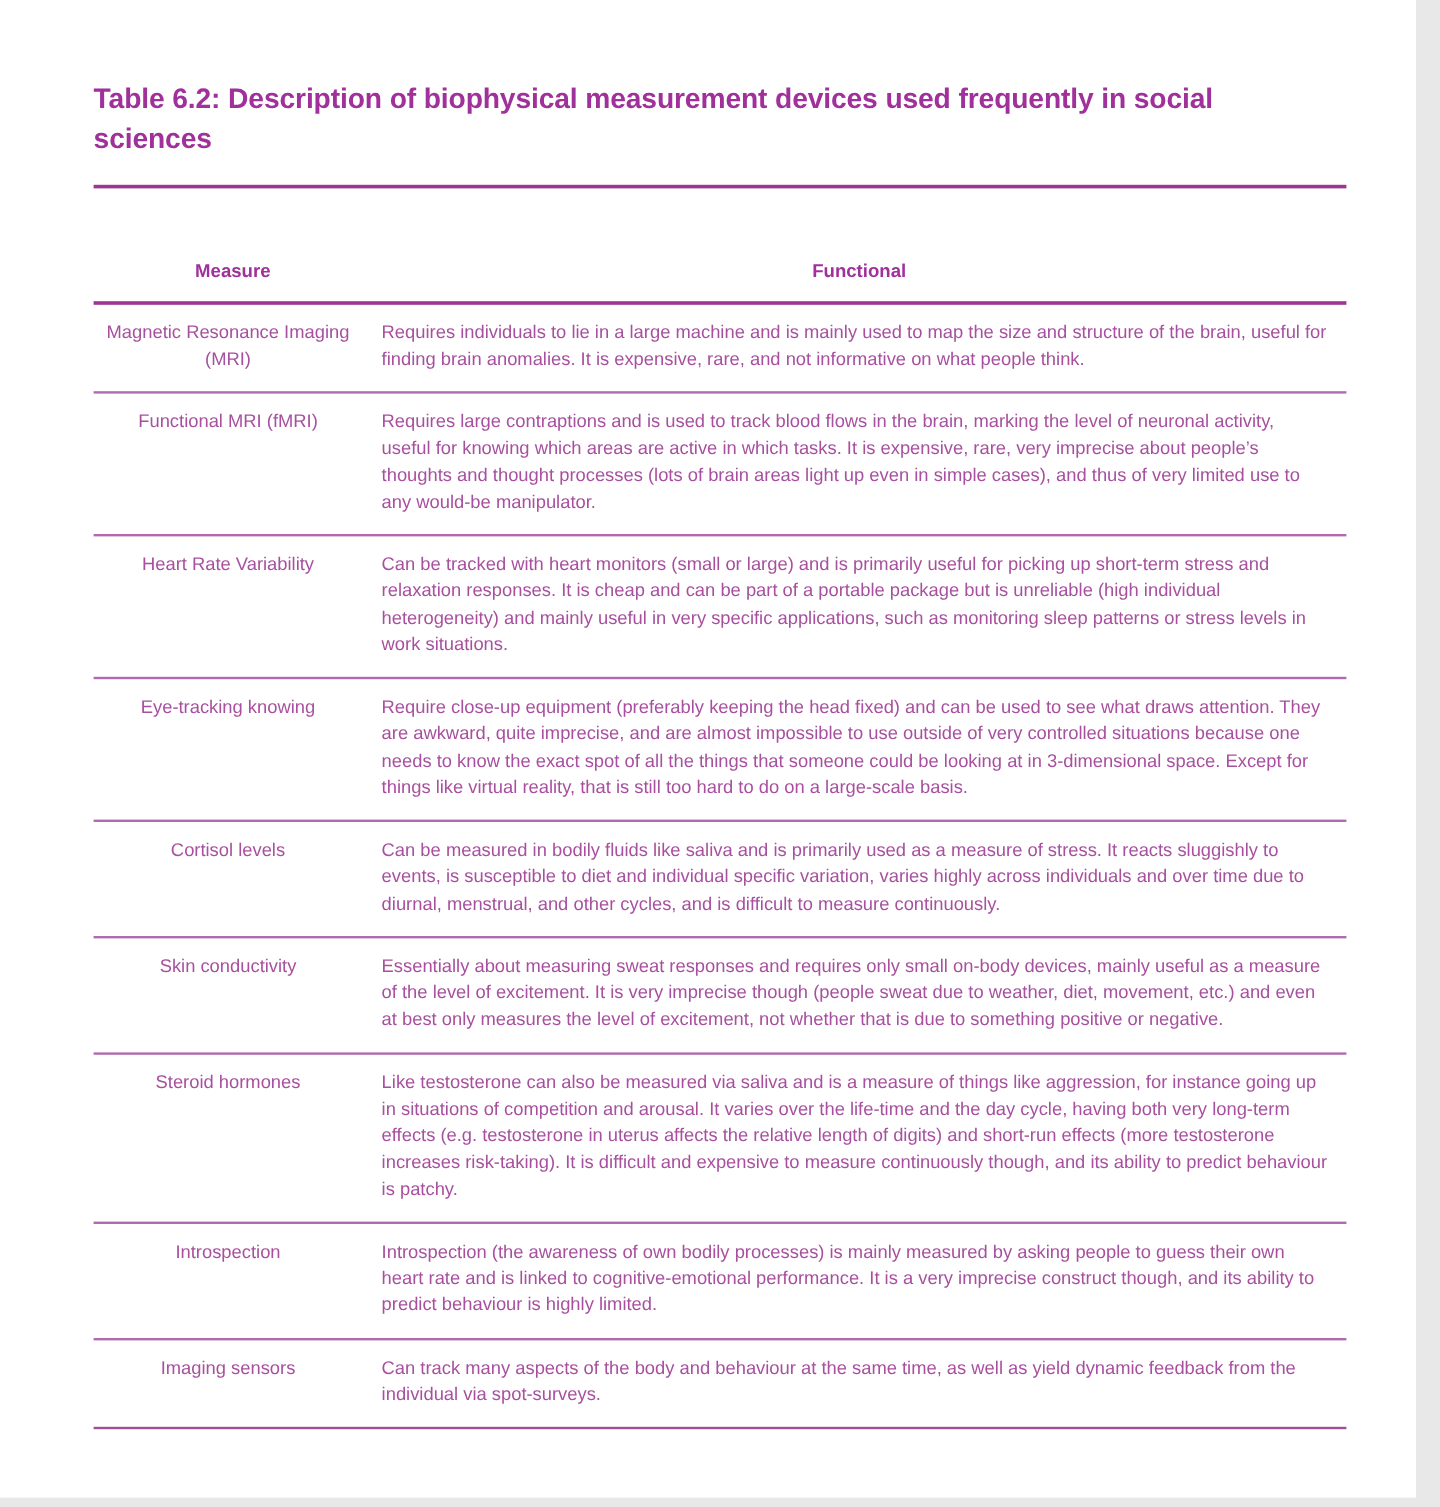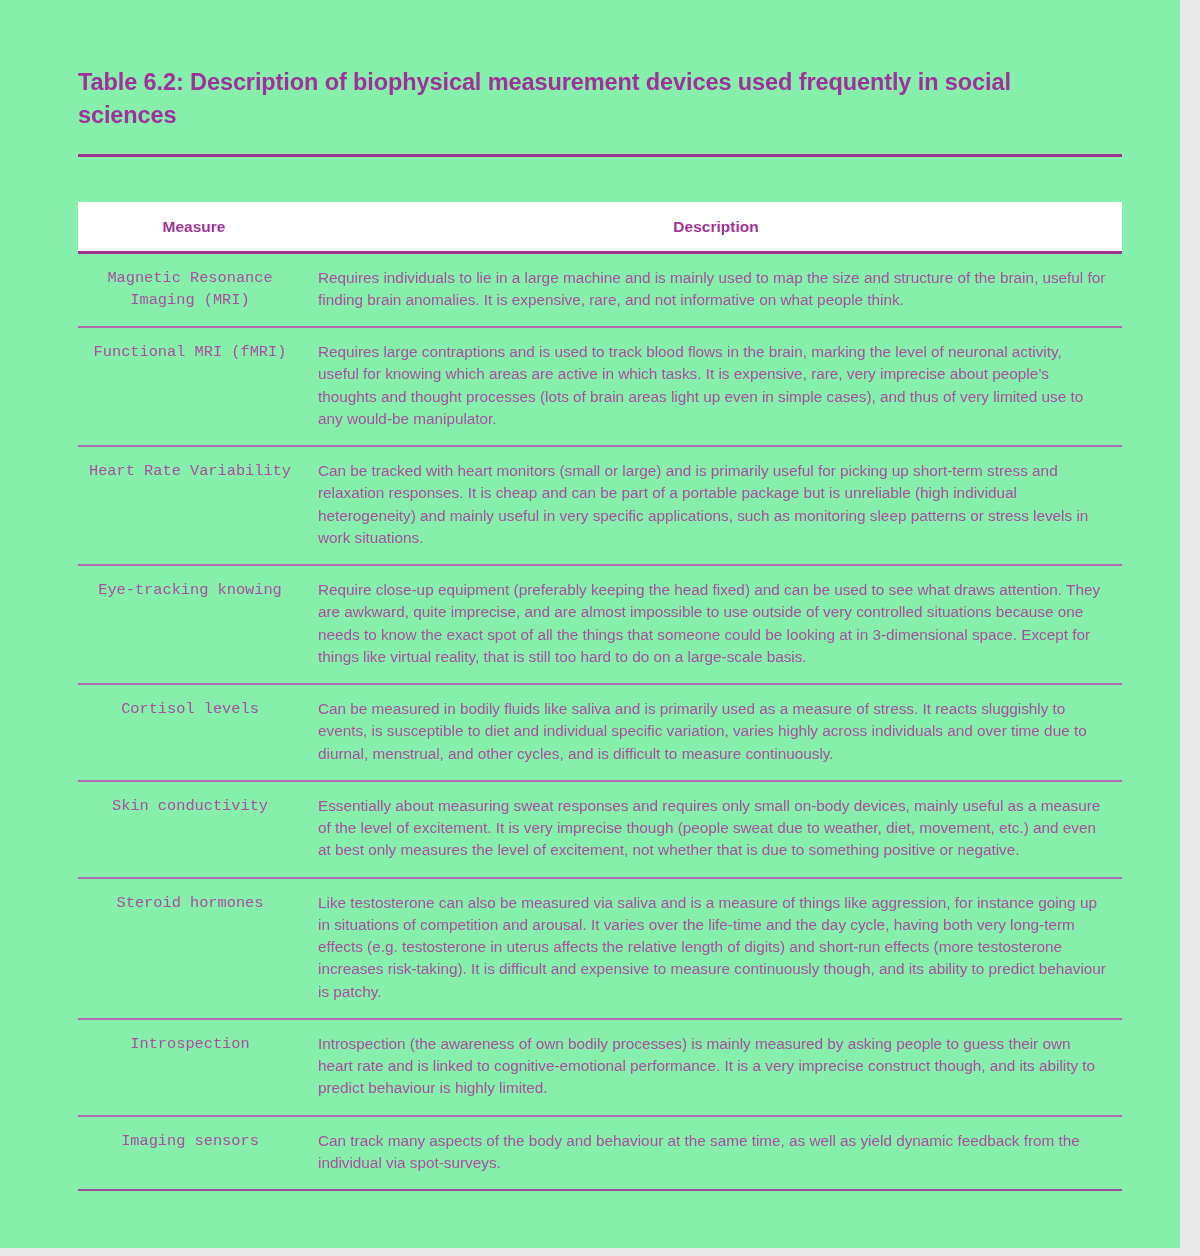--- a/index.html
+++ b/index.html
@@ -12,21 +12,21 @@
     background: #e8e8e8;
     font-family: "Liberation Sans", sans-serif;
     -webkit-font-smoothing: antialiased;
   }
 
   .page {
     position: relative;
     width: 1180px;
     height: 1248px;
     margin: 0;
-    background: #86efac;
+    background: #ffffff;
     overflow: hidden;
   }
 
   .content {
     padding: 0 78px 0 78px;
   }
 
   
   .title-block {
     padding-top: 66px;
@@ -79,21 +79,20 @@
   }
   .tbl tbody tr:last-child td {
     border-bottom: 2px solid #9e4f96;
   }
 
   td.measure {
     width: 232px;
     text-align: center;
     padding: 13px 14px 14px 6px;
     color: #a8509f;
-    font-family: Liberation Mono, monospace;
   }
   td.desc {
     padding: 13px 16px 15px 8px;
     color: #a8509f;
   }
 
   
   .tbl thead th:first-child { border-top-left-radius: 0; }
 </style>
 </head>
@@ -105,21 +104,21 @@
     <div class="title-block">
       <h1 class="table-title">Table 6.2: Description of biophysical measurement devices used frequently in social sciences</h1>
       <div class="title-rule"></div>
     </div>
 
     <div class="tbl-wrap">
       <table class="tbl">
         <thead>
           <tr>
             <th class="col-measure">Measure</th>
-            <th class="col-desc">Description</th>
+            <th class="col-desc">Functional</th>
           </tr>
         </thead>
         <tbody>
           <tr>
             <td class="measure">Magnetic Resonance Imaging (MRI)</td>
             <td class="desc">Requires individuals to lie in a large machine and is mainly used to map the size and structure of the brain, useful for finding brain anomalies. It is expensive, rare, and not informative on what people think.</td>
           </tr>
           <tr>
             <td class="measure">Functional MRI (fMRI)</td>
             <td class="desc">Requires large contraptions and is used to track blood flows in the brain, marking the level of neuronal activity, useful for knowing which areas are active in which tasks. It is expensive, rare, very imprecise about people’s thoughts and thought processes (lots of brain areas light up even in simple cases), and thus of very limited use to any would-be manipulator.</td>

